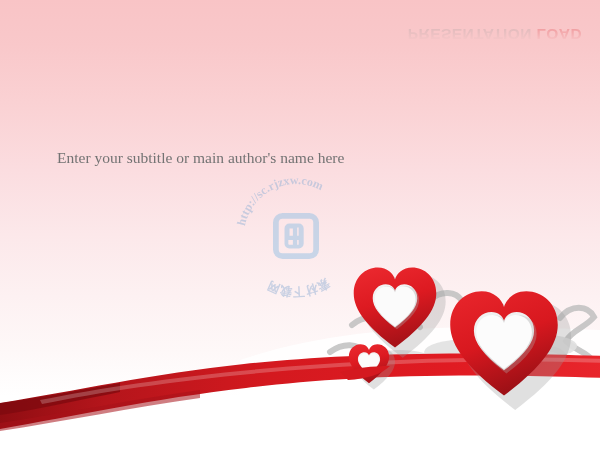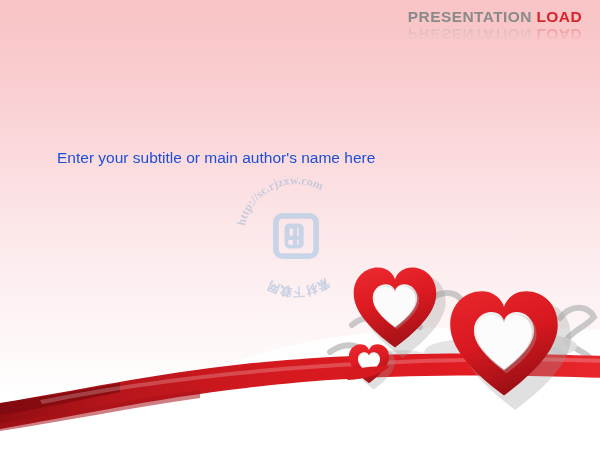--- a/index.html
+++ b/index.html
@@ -50,21 +50,21 @@
   
   .title{
     position:absolute; left:57px; top:68px;
     width:440px;
     font-size:25.5px; font-weight:bold; color:#141414;
     line-height:1.30; letter-spacing:-.1px;
   }
   .subtitle{
     position:absolute; left:57px; top:149px;
     width:470px;
-    font-size:15.5px; color:#1d4ed8; line-height:1.2;
+    font-size:15.5px; color:#737373; line-height:1.2;font-family:Liberation Serif, serif;
   }
 
   
   .watermark{
     position:absolute; left:232px; top:172px;
     width:128px; height:128px;
     opacity:.55;
   }
   .wm-center{
     position:absolute; left:50%; top:50%;
@@ -222,19 +222,16 @@
     <svg class="wm-center" viewBox="0 0 48 48">
       <rect x="3" y="3" width="42" height="42" rx="7" fill="none" stroke="#9fc4e4" stroke-width="6"></rect>
       <path d="M15 14 h8 v20 M15 14 v12 h14 M29 14 v20" fill="none" stroke="#9fc4e4" stroke-width="4.5" stroke-linejoin="round"></path>
       <rect x="14" y="13" width="16" height="22" rx="3" fill="none" stroke="#9fc4e4" stroke-width="4"></rect>
     </svg>
   </div>
 
   <div class="logo-reflection">
     <span class="w1">PRESENTATION</span><span>&nbsp;</span><span class="w2">LOAD</span>
   </div>
-  <div class="logo">
-    <span class="w1">PRESENTATION</span><span>&nbsp;</span><span class="w2">LOAD</span>
-  </div>
 
   <div class="subtitle">Enter your subtitle or main author's name here</div>
 
 </div>
 
 </body></html>

